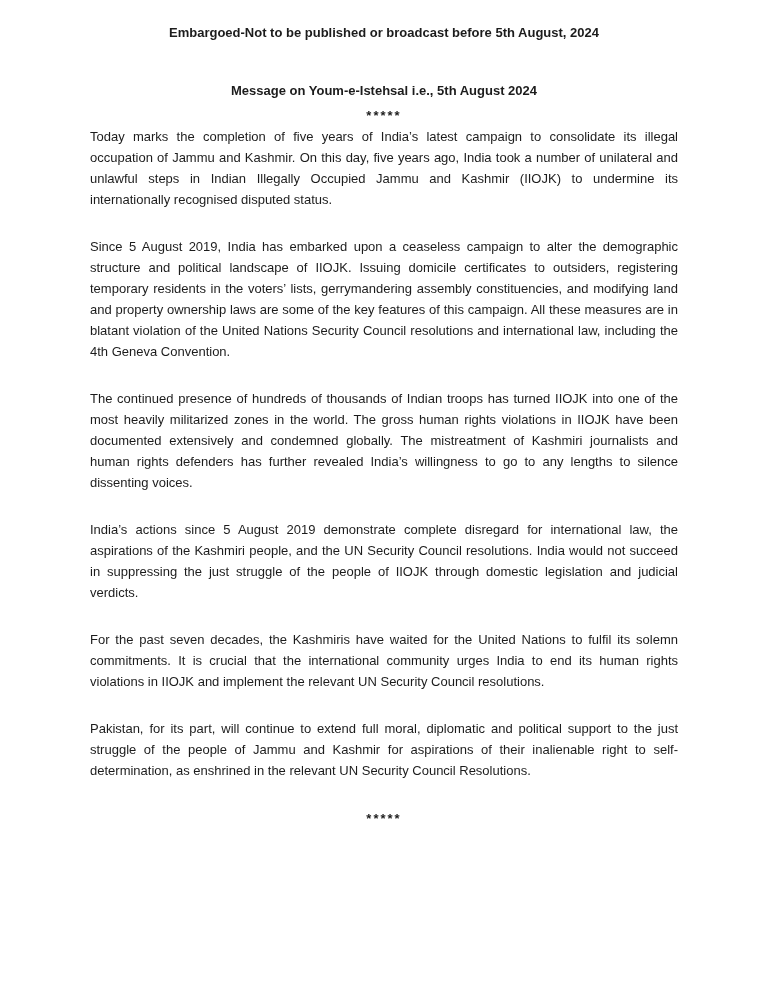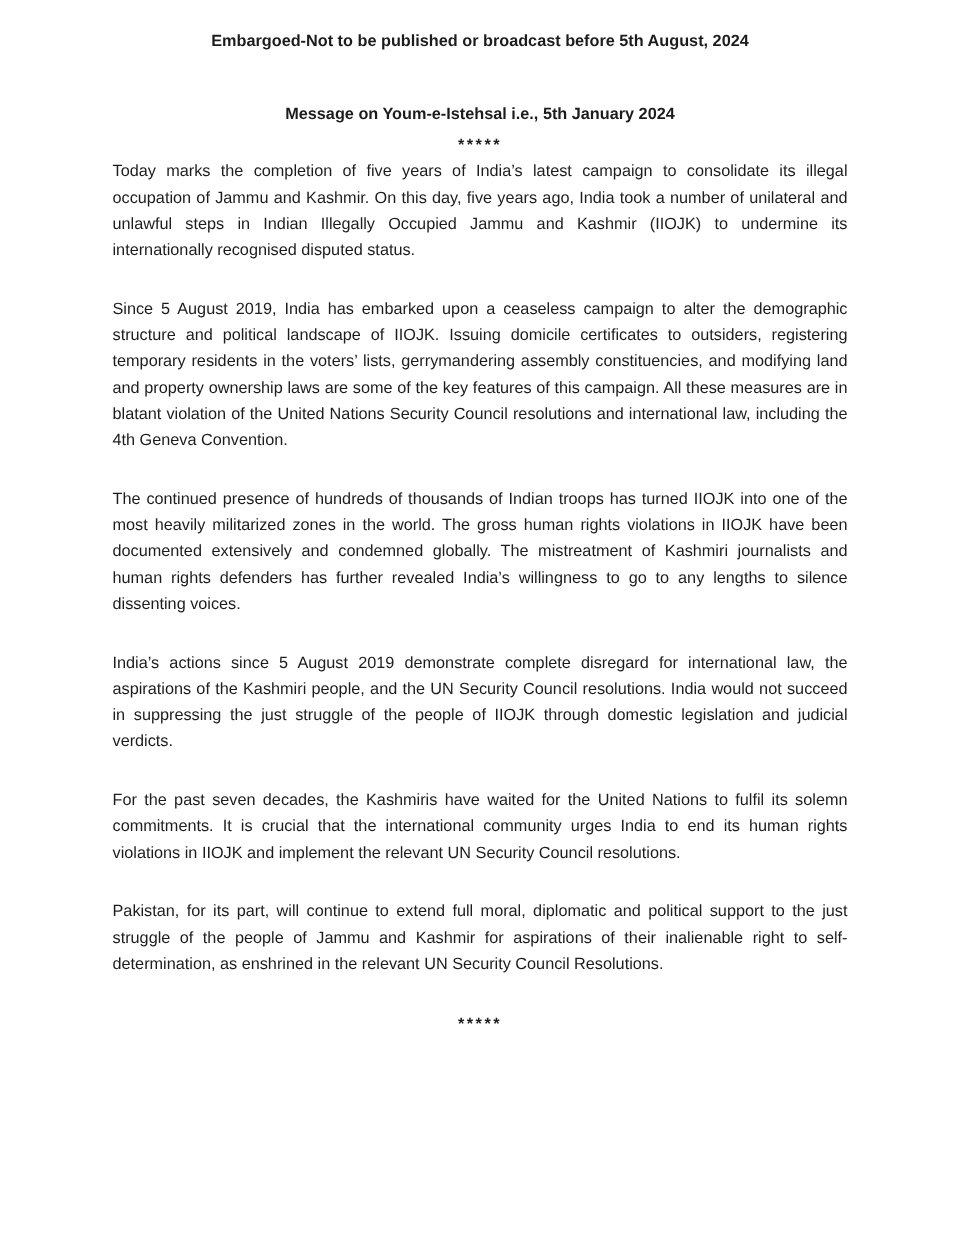--- a/index.html
+++ b/index.html
@@ -70,21 +70,21 @@
     text-align: center;
     margin-top: 30px;
   }
 </style>
 </head>
 <body>
 
 <div class="page">
   <div class="header">
     <div class="embargo">Embargoed-Not to be published or broadcast before 5th August, 2024</div>
-    <div class="subject">Message on Youm-e-Istehsal i.e., 5th January 2024</div>
+    <div class="subject">Message on Youm-e-Istehsal i.e., 5th August 2024</div>
     <div class="separator">*****</div>
   </div>
 
   <div class="body-content">
     <p>Today marks the completion of five years of India’s latest campaign to consolidate its illegal occupation of Jammu and Kashmir. On this day, five years ago, India took a number of unilateral and unlawful steps in Indian Illegally Occupied Jammu and Kashmir (IIOJK) to undermine its internationally recognised disputed status.</p>
     <p>Since 5 August 2019, India has embarked upon a ceaseless campaign to alter the demographic structure and political landscape of IIOJK. Issuing domicile certificates to outsiders, registering temporary residents in the voters’ lists, gerrymandering assembly constituencies, and modifying land and property ownership laws are some of the key features of this campaign. All these measures are in blatant violation of the United Nations Security Council resolutions and international law, including the 4th Geneva Convention.</p>
     <p>The continued presence of hundreds of thousands of Indian troops has turned IIOJK into one of the most heavily militarized zones in the world. The gross human rights violations in IIOJK have been documented extensively and condemned globally. The mistreatment of Kashmiri journalists and human rights defenders has further revealed India’s willingness to go to any lengths to silence dissenting voices.</p>
     <p>India’s actions since 5 August 2019 demonstrate complete disregard for international law, the aspirations of the Kashmiri people, and the UN Security Council resolutions. India would not succeed in suppressing the just struggle of the people of IIOJK through domestic legislation and judicial verdicts.</p>
     <p>For the past seven decades, the Kashmiris have waited for the United Nations to fulfil its solemn commitments. It is crucial that the international community urges India to end its human rights violations in IIOJK and implement the relevant UN Security Council resolutions.</p>
     <p>Pakistan, for its part, will continue to extend full moral, diplomatic and political support to the just struggle of the people of Jammu and Kashmir for aspirations of their inalienable right to self-determination, as enshrined in the relevant UN Security Council Resolutions.</p>

